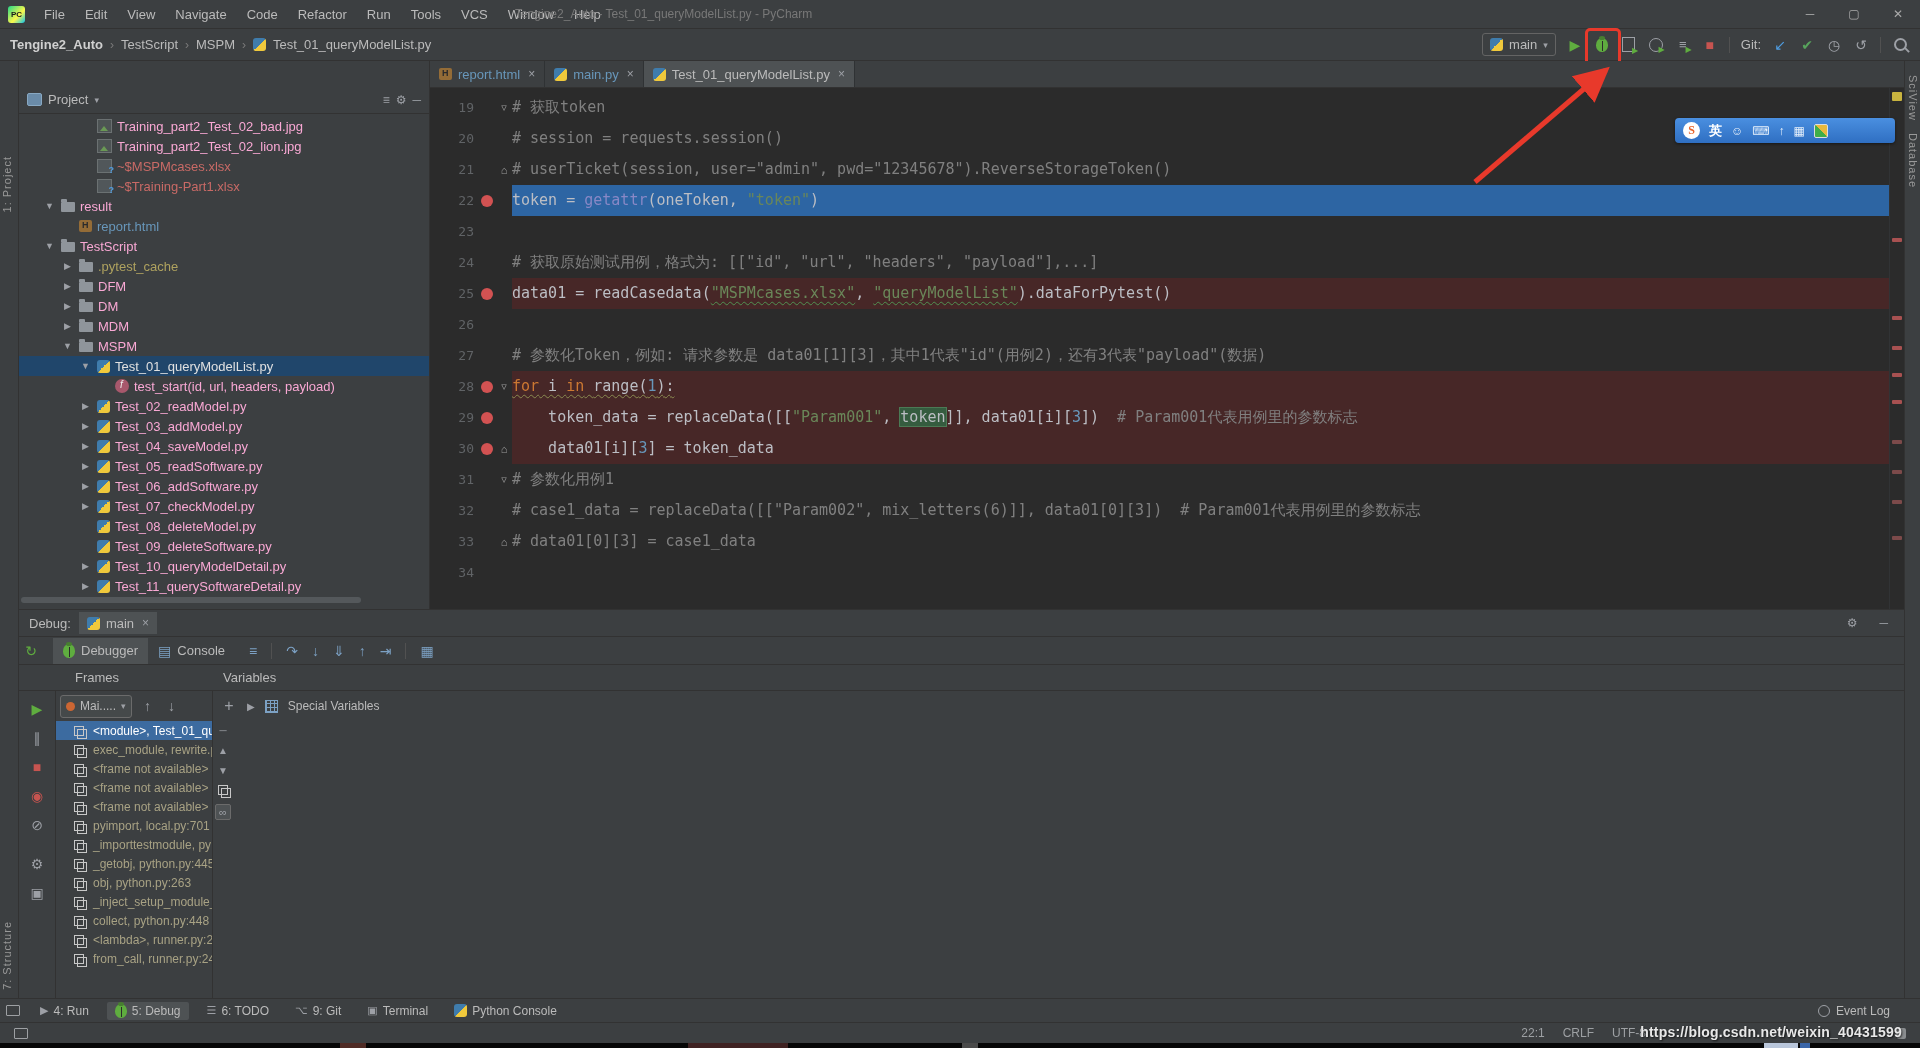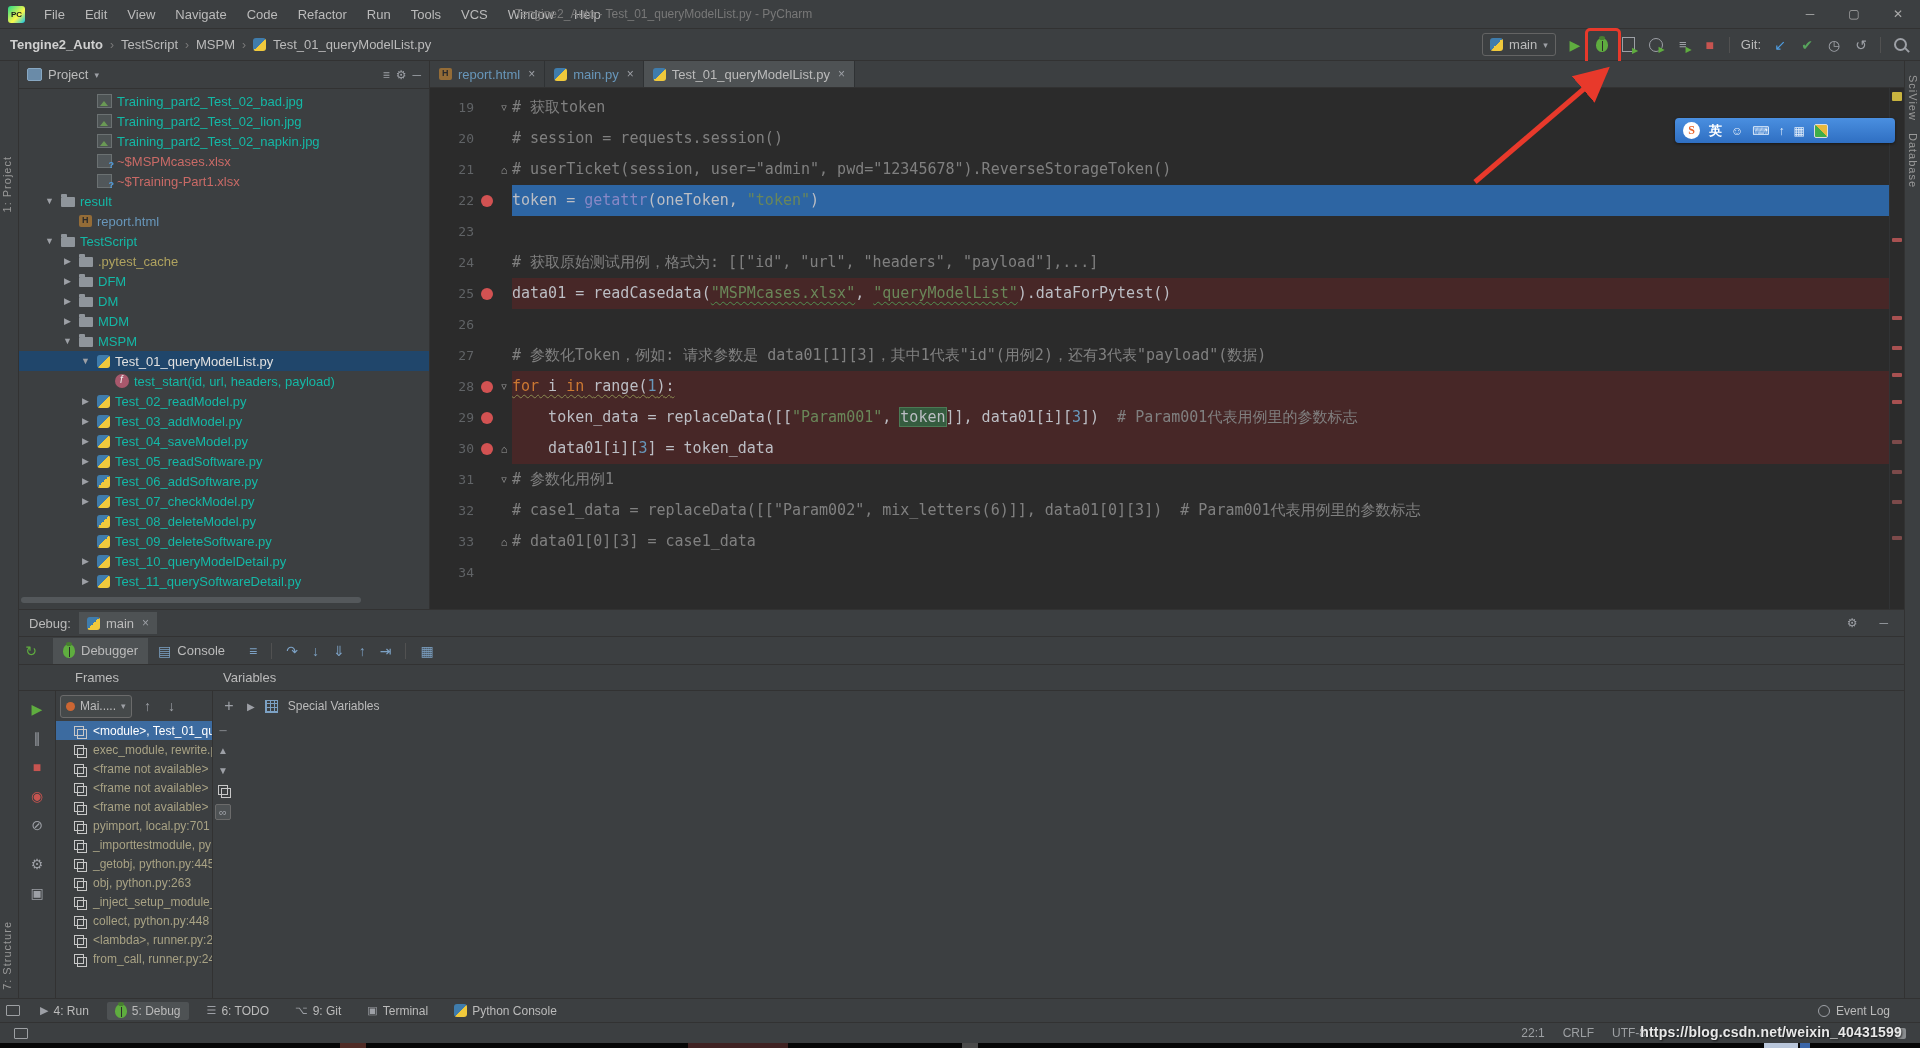--- a/index.html
+++ b/index.html
@@ -52,29 +52,29 @@
   #workspace{position:absolute;left:0;top:61px;width:1920px;height:937px;display:flex;}
   #left-stripe{width:18px;background:#3c3f41;border-right:1px solid #323232;position:relative;flex:none;}
   .vlabel{position:absolute;left:1px;writing-mode:vertical-rl;transform:rotate(180deg);
           font-size:11px;color:#999999;letter-spacing:1px;}
   .vlabel-r{writing-mode:vertical-rl;font-size:11px;color:#999999;letter-spacing:1px;margin:6px auto;}
   #right-stripe{width:15px;background:#3c3f41;border-left:1px solid #323232;display:flex;flex-direction:column;align-items:center;flex:none;}
   #center-col{flex:1;display:flex;flex-direction:column;min-width:0;}
   #main-row{height:548px;display:flex;min-width:0;}
   
   #project-panel{width:410px;background:#3c3f41;border-right:1px solid #323232;display:flex;flex-direction:column;flex:none;position:relative;}
-  #project-header{height:27px;border-bottom:1px solid #323232;display:flex;align-items:center;gap:6px;padding:0 8px;font-size:13px;}
+  #project-header{height:27px;border-bottom:1px solid #323232;display:flex;align-items:center;gap:6px;padding:0 8px;font-size:13px;margin-top:25px;}
   .i-proj{width:13px;height:11px;background:#6a8ba8;border-radius:2px;border:1px solid #88a8c2;}
   #project-header .spacer{flex:1;}
   .ph-icon{color:#9da0a6;font-size:12px;}
   #tree{flex:1;overflow:hidden;padding-top:2px;font-size:13px;position:relative;}
   .tree-row{height:20px;display:flex;align-items:center;gap:5px;white-space:nowrap;}
   .tree-row.selected{background:#20466b;}
   .tr-arrow{width:13px;font-size:9px;color:#9da0a6;text-align:center;flex:none;}
-  .tr-label{color:#14b8a6;} .tr-label.red{color:#c96a66;} .tr-label.blue{color:#6897bb;}
+  .tr-label{color:#f9a8d4;} .tr-label.red{color:#c96a66;} .tr-label.blue{color:#6897bb;}
   .tr-label.olive{color:#afa25f;} .tree-row.selected .tr-label{color:#e0e0e0;}
   .i-folder{display:inline-block;width:14px;height:10px;background:#8f959b;border-radius:1px;position:relative;margin-top:2px;flex:none;}
   .i-folder::before{content:"";position:absolute;top:-3px;left:0;width:6px;height:3px;background:#8f959b;border-radius:1px 1px 0 0;}
   .i-img{display:inline-block;width:13px;height:12px;background:#4d5354;border:1px solid #6b7172;position:relative;flex:none;}
   .i-img::after{content:"";position:absolute;left:2px;bottom:1px;border-left:4px solid transparent;border-right:4px solid transparent;border-bottom:5px solid #6a9955;}
   .i-xls{display:inline-block;width:13px;height:12px;background:#51575a;border:1px solid #6b7172;position:relative;flex:none;}
   .i-xls::after{content:"?";position:absolute;right:-3px;bottom:-3px;color:#4f9ee3;font-size:9px;font-weight:bold;}
   .i-html{display:inline-block;width:13px;height:12px;background:#946c37;border-radius:2px;position:relative;flex:none;}
   .i-html::after{content:"H";position:absolute;left:3px;top:0px;font-size:9px;color:#2b2b2b;font-weight:bold;}
   .i-func{display:inline-block;width:14px;height:14px;border-radius:50%;background:#a8586c;position:relative;flex:none;}
@@ -255,25 +255,20 @@
         <div id="tree">
             <div class="tree-row" style="padding-left: 60px;">
               <span class="tr-arrow"></span>
               <span class="i-img"></span>
               <span class="tr-label">Training_part2_Test_02_bad.jpg</span>
             </div>
             <div class="tree-row" style="padding-left: 60px;">
               <span class="tr-arrow"></span>
               <span class="i-img"></span>
               <span class="tr-label">Training_part2_Test_02_lion.jpg</span>
-            </div>
-            <div class="tree-row" style="padding-left: 60px;">
-              <span class="tr-arrow"></span>
-              <span class="i-img"></span>
-              <span class="tr-label">Training_part2_Test_02_napkin.jpg</span>
             </div>
             <div class="tree-row" style="padding-left: 60px;">
               <span class="tr-arrow"></span>
               <span class="i-xls"></span>
               <span class="tr-label red">~$MSPMcases.xlsx</span>
             </div>
             <div class="tree-row" style="padding-left: 60px;">
               <span class="tr-arrow"></span>
               <span class="i-xls"></span>
               <span class="tr-label red">~$Training-Part1.xlsx</span>

